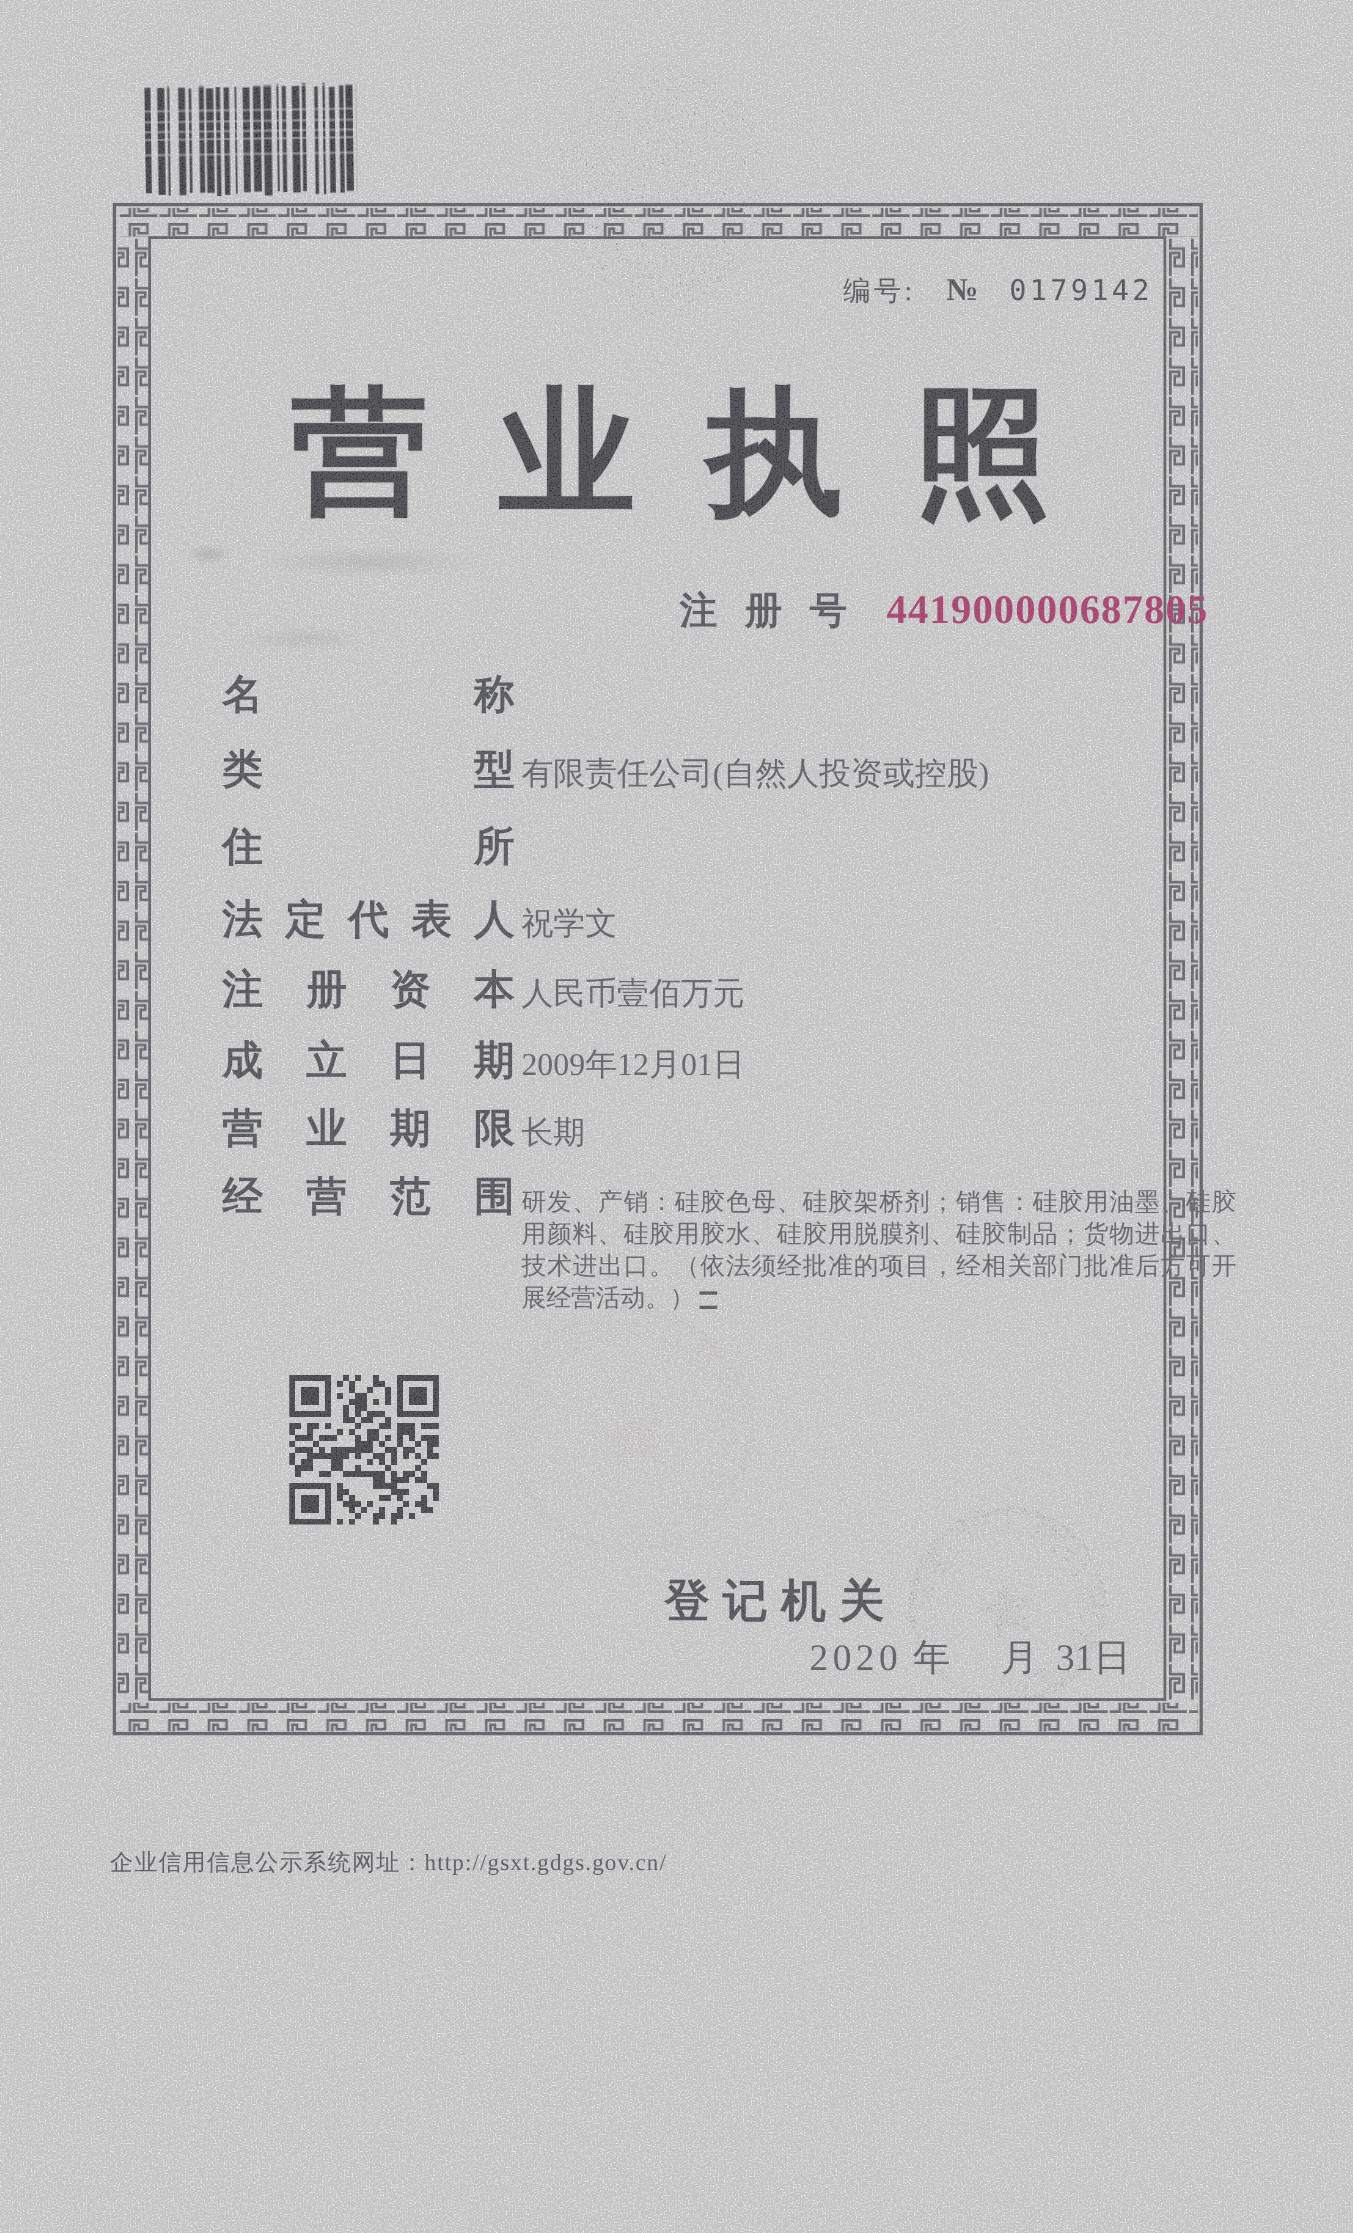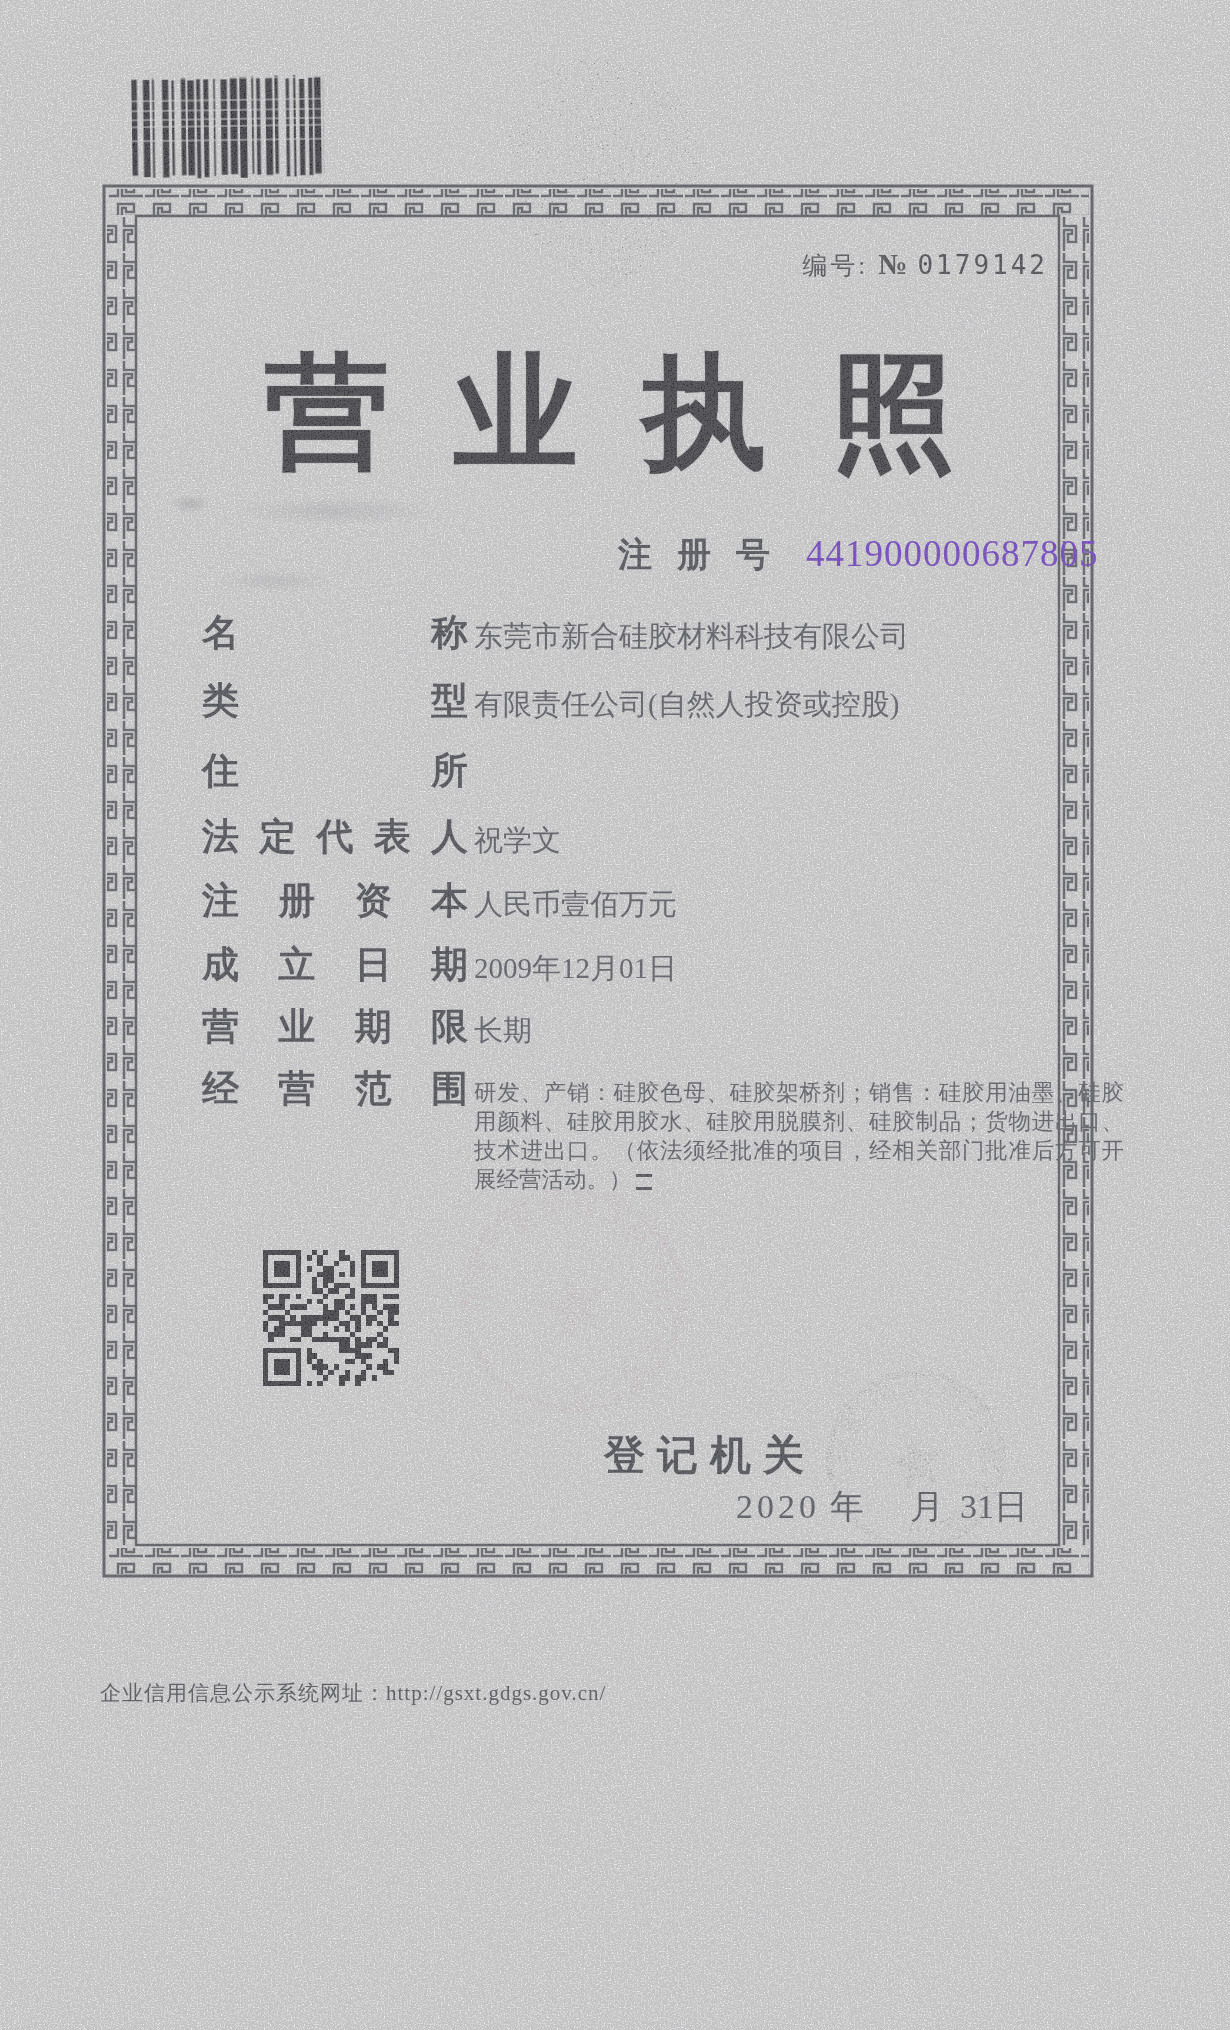--- a/index.html
+++ b/index.html
@@ -12,35 +12,35 @@
 
   
   .barcode{left:132px;top:76px;width:192px;height:106px;z-index:3;transform:rotate(-0.8deg);filter:blur(.4px) contrast(1.05);}
   .barcode svg{width:100%;height:100%;}
 
   
   .emblem{left:500px;top:54px;width:208px;height:250px;z-index:3;opacity:.92;}
   .emblem svg{width:100%;height:100%;}
 
   
-  .serial{top:248px;right:182px;display:flex;align-items:baseline;gap:10px;z-index:4;color:#3c3c40;}
+  .serial{top:248px;right:182px;display:flex;align-items:baseline;gap:28px;z-index:4;color:#3c3c40;}
   .serial .lab{font-size:25px;letter-spacing:3px;}
   .serial .no{font-size:29px;font-weight:700;}
   .serial .num{font-family:"DejaVu Sans Mono",monospace;font-size:26px;letter-spacing:3px;color:#35353a;}
 
   
   .title{left:265px;top:344px;width:690px;z-index:4;font-family:"DejaVu Sans",sans-serif;font-weight:900;font-size:124px;line-height:1.1;color:#242428;text-shadow:0 0 1px #3a3a3e;}
 
   
   .jc{display:flex;justify-content:space-between;}
 
   
   .regline{left:618px;top:532px;display:flex;align-items:baseline;z-index:4;}
   .regline .rlab{width:152px;font-size:34px;font-weight:700;color:#3c3f44;}
-  .regline .rval{margin-left:36px;font-size:37px;letter-spacing:1px;color:#6d28d9;}
+  .regline .rval{margin-left:36px;font-size:37px;letter-spacing:1px;color:#be185d;font-weight:bold;}
 
   
   .row{position:absolute;left:202px;display:flex;align-items:flex-start;z-index:4;}
   .flabel{flex:0 0 266px;font-size:37px;font-weight:700;color:#383a3f;line-height:1.15;}
   .fvalue{margin-left:6px;padding-top:7px;font-size:29px;color:#4c4f55;max-width:640px;line-height:1.2;}
   .r1{top:612px;} .r2{top:680px;} .r3{top:750px;} .r4{top:816px;}
   .r5{top:880px;} .r6{top:944px;} .r7{top:1006px;} .r8{top:1068px;}
   .r8 .fvalue{padding-top:10px;font-size:22.5px;line-height:29px;max-width:650px;color:#4c4f55;text-align:justify;}
   .stray-mark{display:inline-block;width:16px;height:10px;margin-left:4px;border-top:3px solid #3f4146;border-bottom:3px solid #3f4146;vertical-align:middle;}
 
@@ -187,21 +187,20 @@
         <span>号</span>
       </span>
     <span class="rval">441900000687805</span>
   </div>
 
   <div class="row r1">
     <span class="flabel jc">
         <span>名</span>
         <span>称</span>
       </span>
-    <span class="fvalue">东莞市新合硅胶材料科技有限公司</span>
   </div>
   <div class="row r2">
     <span class="flabel jc">
         <span>类</span>
         <span>型</span>
       </span>
     <span class="fvalue">有限责任公司(自然人投资或控股)</span>
   </div>
   <div class="row r3">
     <span class="flabel jc">

